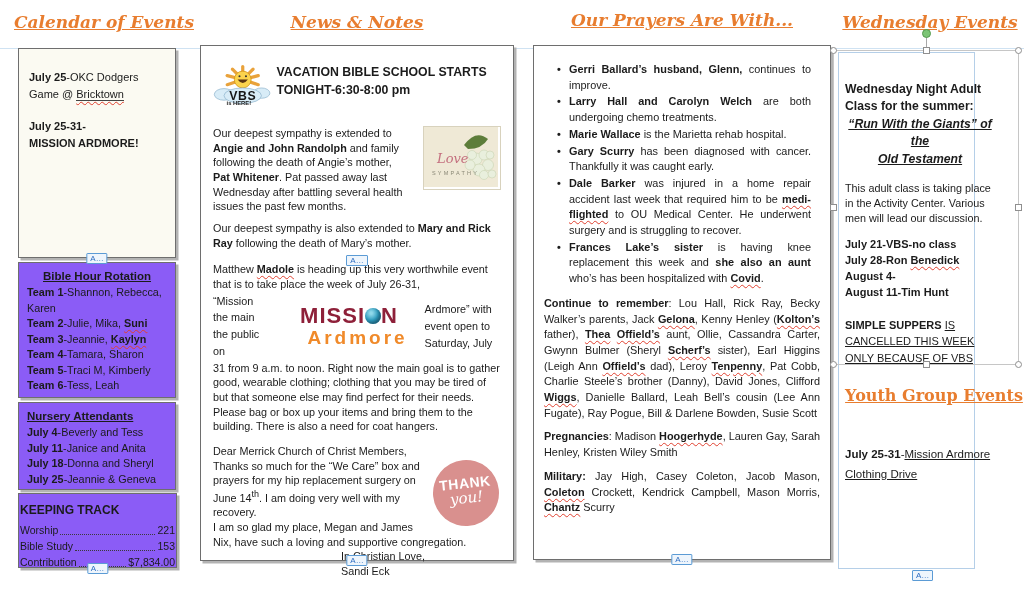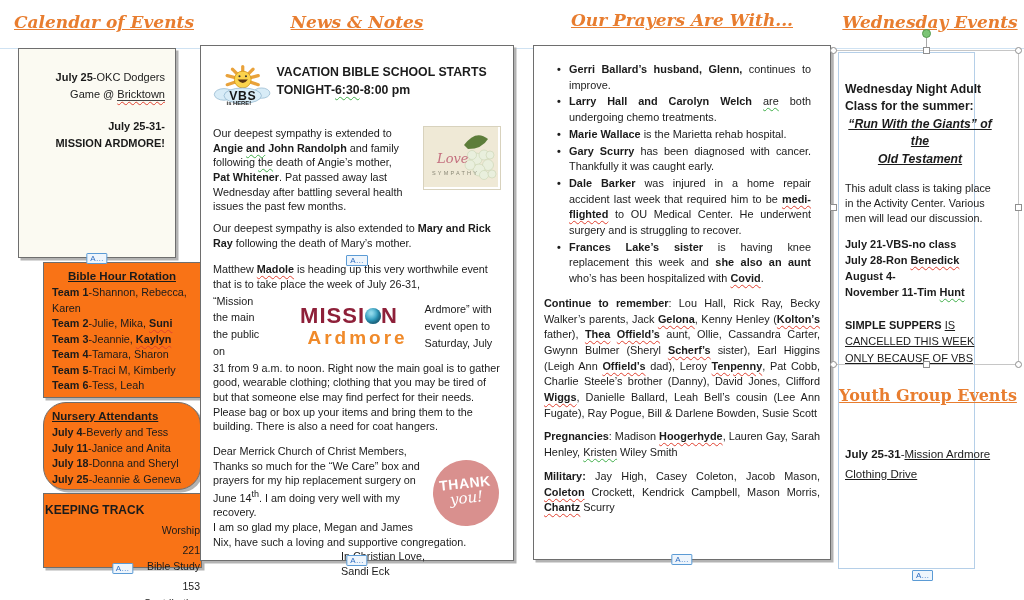--- a/index.html
+++ b/index.html
@@ -6,43 +6,43 @@
     font-family:"Liberation Sans",sans-serif;color:#1b1b1b;}
   .abs{position:absolute;}
   .page{position:relative;width:1024px;height:600px;background:#fff;}
   .guide-h{position:absolute;left:0;top:48px;width:1024px;height:1px;background:#cfe2f2;}
   
   .col-title{position:absolute;font-family:"DejaVu Serif",serif;font-weight:bold;font-style:italic;
     color:#e87d2f;font-size:17px;text-decoration:underline;text-align:center;white-space:nowrap;}
   .col-title.upright{font-style:normal;font-size:16px;}
   
   .tbox{position:absolute;border:1.5px solid #6e6e6e;box-shadow:2.5px 2.5px 0 #b3b3b3;box-sizing:border-box;}
-  .cream{background:#f97316;margin-left:25px;}
+  .cream{background:#8b5cf6;}
   .ivory{background:#fbfaf2;}
   .white{background:#ffffff;}
   .run{display:inline;}
   b{font-weight:bold;}
   .sq-red{text-decoration:underline;text-decoration-style:wavy;text-decoration-color:#e0402f;
     text-decoration-thickness:1px;text-underline-offset:2px;font-weight:bold;}
-  .sq-green{text-decoration:underline;text-decoration-style:wavy;text-decoration-color:#3fae49;
+  .sq-green{text-decoration-style:wavy;text-decoration-color:#3fae49;
     text-decoration-thickness:1px;text-underline-offset:2px;}
   .u-solid{text-decoration:underline;}
   .link-mark{border-bottom:1px solid #444;text-decoration:underline;text-decoration-style:wavy;
     text-decoration-color:#e0402f;text-decoration-thickness:1px;text-underline-offset:2.5px;}
   .ovf{position:absolute;font-size:8px;line-height:9px;color:#2f6fc2;background:#eef5fc;
     border:1px solid #5b9bd5;padding:0 3px;border-radius:1px;z-index:6;}
   
   .cal-events{padding:20px 10px 0 10px;font-size:11px;line-height:1.5;}
-  .cal-events p{margin:0 0 16px 0;text-align:right;}
+  .cal-events p{margin:0 0 16px 0;}
   .sub-box{padding:5px 8px;font-size:10.8px;line-height:1.43;}
   .sub-title-c{font-weight:bold;text-decoration:underline;text-align:center;font-size:11.5px;margin-bottom:1px;}
   .sub-title-l{font-weight:bold;text-decoration:underline;font-size:11.5px;margin-bottom:1px;}
   .kt{padding:7px 1px;font-size:10.5px;line-height:1.55;}
   .kt-title{font-weight:bold;font-size:12px;margin-bottom:2px;}
-  .kt-row{display:flex;align-items:flex-end;flex-direction:column;}
+  .kt-row{display:flex;align-items:flex-end;}
   .kt-dots{flex:1;border-bottom:1.6px dotted #3a3a3a;margin:0 2px 3px 2px;}
   
   .news-box{padding:8px 12px;font-size:10.8px;line-height:1.36;}
   .vbs-row{display:flex;gap:4px;margin-bottom:8px;}
   .vbs-headline{font-weight:bold;font-size:12.3px;line-height:1.5;margin-top:9px;}
   .news-p{margin:7px 0 0 0;}
   .flower{float:right;width:76px;height:62px;margin:0 0 3px 6px;border:1px solid #d8d2bd;}
   .mid-ovf{text-align:center;height:10px;position:relative;margin-top:2px;}
   .mid-ovf .ovf{position:static;display:inline-block;}
   .mission-wrap{display:flex;align-items:center;margin:1px 0;}
@@ -99,21 +99,21 @@
   <div class="tbox cream sub-box" style="left:18px;top:262px;width:158px;height:136px;">
     <div class="sub-title-c">Bible Hour Rotation</div>
     <div><b class="run">Team 1</b><span class="run">-Shannon, Rebecca, Karen</span><span class="run sq-red"></span></div>
     <div><b class="run">Team 2</b><span class="run">-Julie, Mika, </span><span class="run sq-red">Suni</span></div>
     <div><b class="run">Team 3</b><span class="run">-Jeannie, </span><span class="run sq-red">Kaylyn</span></div>
     <div><b class="run">Team 4</b><span class="run">-Tamara, Sharon</span></div>
     <div><b class="run">Team 5</b><span class="run">-Traci M, Kimberly</span></div>
     <div><b class="run">Team 6</b><span class="run">-Tess, Leah</span></div>
   </div>
 
-  <div class="tbox cream sub-box" style="left:18px;top:402px;width:158px;height:88px;border-radius:23px;">
+  <div class="tbox cream sub-box" style="left:18px;top:402px;width:158px;height:88px;">
     <div class="sub-title-l">Nursery Attendants</div>
     <div><b class="run">July 4</b><span class="run">-Beverly and Tess</span></div>
     <div><b class="run">July 11</b><span class="run">-Janice and Anita</span></div>
     <div><b class="run">July 18</b><span class="run">-Donna and Sheryl</span></div>
     <div><b class="run">July 25</b><span class="run">-Jeannie &amp; Geneva</span></div>
   </div>
 
   <div class="tbox cream kt" style="left:18px;top:493px;width:159px;height:75px;">
     <div class="kt-title">KEEPING TRACK</div>
     <div class="kt-row">
@@ -272,27 +272,27 @@
   </div>
 
   <div class="wed-text" style="left:845px;top:62px;width:150px;">
     <div class="wed-h1">Wednesday Night Adult Class for the summer:</div>
     <div class="wed-h2"><span class="run">“Run With the Giants” of the</span><br><span class="run">Old Testament</span></div>
     <div class="wed-body">This adult class is taking place in the Activity Center. Various men will lead our discussion.</div>
     <div class="wed-sched">
       <div><span class="run">July 21-VBS-no class</span></div>
       <div><span class="run">July 28-Ron </span><span class="run sq-red">Benedick</span></div>
       <div><span class="run">August 4-</span></div>
-      <div><span class="run">November 11-Tim </span><span class="run sq-green">Hunt</span></div>
+      <div><span class="run">August 11-Tim </span><span class="run sq-green">Hunt</span></div>
     </div>
     <div class="wed-simple">
       <b class="run">SIMPLE SUPPERS </b><span class="run u-solid">IS CANCELLED THIS WEEK ONLY BECAUSE OF VBS</span>
     </div>
   </div>
 
-  <div class="col-title upright" style="left:838px;top:386px;width:180px;z-index:2;">Youth Group Events</div>
+  <div class="col-title upright" style="left:838px;top:386px;width:180px;z-index:2;padding-left:6px;">Youth Group Events</div>
 
   <div class="wed-text youth-event" style="left:845px;top:426px;width:152px;">
     <b class="run">July 25-31</b><span class="run">-</span><span class="run u-solid">Mission Ardmore Clothing Drive</span>
   </div>
 
   <span class="ovf abs" style="left:912px;top:570px;">A…</span>
 </div>
 
 </body></html>

